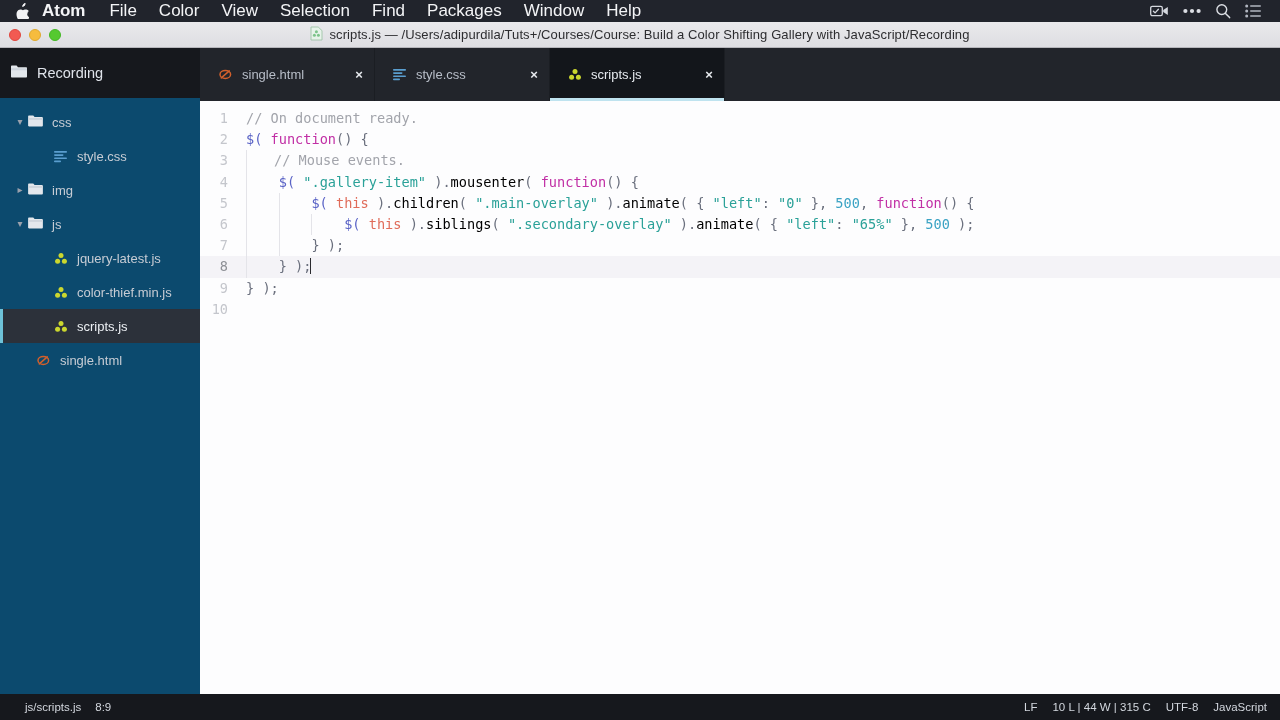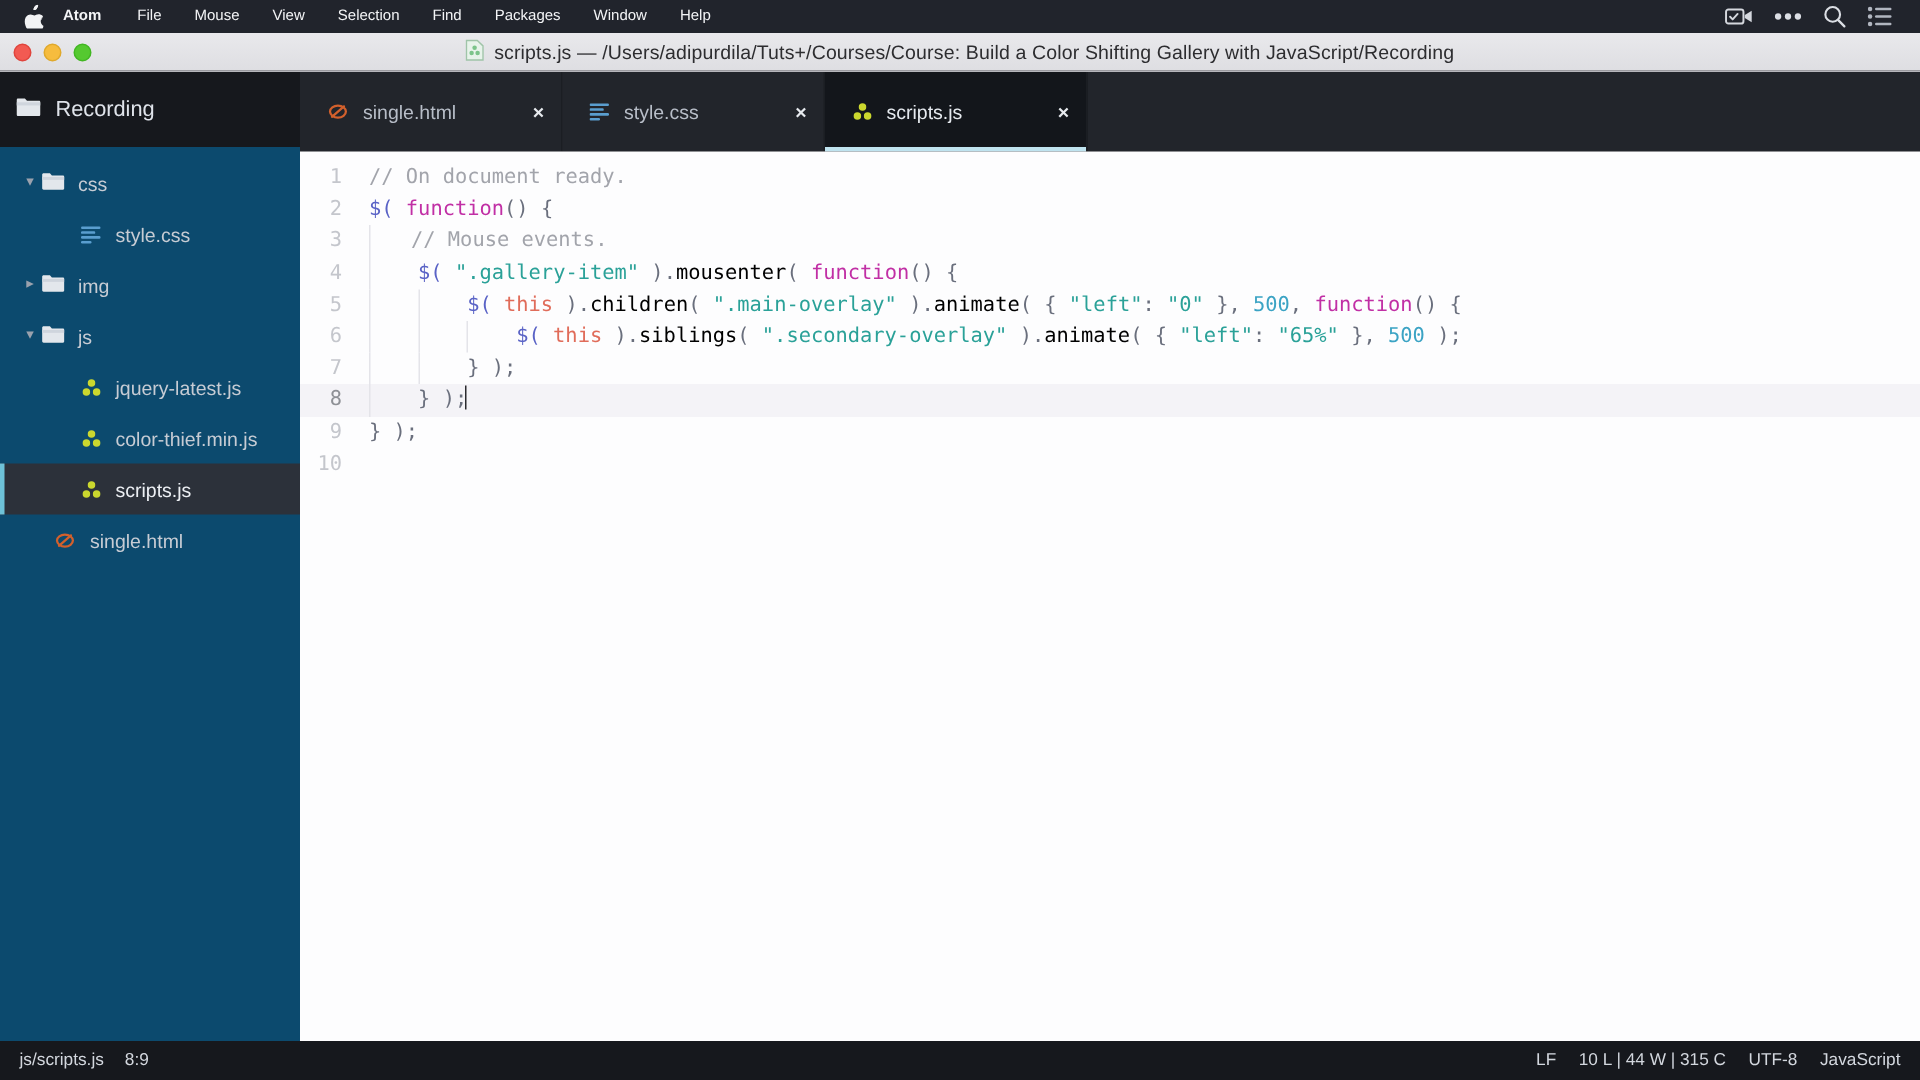--- a/index.html
+++ b/index.html
@@ -20,21 +20,21 @@
     padding: 0 8px 0 14px;
     color: #f2f3f5;
     font-size: 13px;
   }
   .menubar .apple {
     width: 15px; height: 16px; margin-right: 13px;
     display: flex; align-items: center; justify-content: center;
   }
   .menubar-item {
     padding: 0 11px; height: 22px; line-height: 22px;
-    font-size: 10px; color: #f3f4f6; white-space: nowrap;
+    font-size: 17px; color: #f3f4f6; white-space: nowrap;
   }
   .menubar-item.bold { font-weight: bold; padding-left: 0; padding-right: 13px; }
   .menubar-right {
     margin-left: auto; display: flex; align-items: center; gap: 14px;
     padding-right: 10px;
   }
   .mb-icon { display: flex; align-items: center; justify-content: center; opacity: .95; }
 
   
   .titlebar {
@@ -145,39 +145,39 @@
   .c-string  { color: #2aa198; }
   .c-num     { color: #3ba3c4; }
   .c-plain   { color: #3c4049; }
 
   
   .statusbar {
     position: absolute; bottom: 0; left: 0; width: 1280px; height: 26px;
     background: #16181d; display: flex; align-items: center;
     color: #d3d7de; font-size: 11.5px;
   }
-  .status-left { display: flex; align-items: flex-start; gap: 14px; padding-left: 13px; }
+  .status-left { display: flex; align-items: flex-start; gap: 14px; padding-left: 25px; }
   .status-right { margin-left: auto; display: flex; align-items: center; gap: 15px; padding-right: 13px; }
 </style>
 </head>
 <body>
 
 <div class="app">
 
   <div class="menubar">
     <span class="apple">
       <svg width="14" height="16" viewBox="0 0 14 16" aria-hidden="true">
         <path fill="#f2f3f5" d="M9.6 2.6c.5-.6.9-1.5.8-2.4-.8 0-1.7.5-2.2 1.2-.5.6-.9 1.5-.8 2.3.9.1 1.7-.4 2.2-1.1zM11.9 11.3c0-2 1.6-3 1.7-3-..9-1.4-2.4-1.5-2.9-1.6-1.2-.1-2.4.7-3 .7-.6 0-1.6-.7-2.6-.7C3.8 6.7 2.6 7.5 2 8.8c-1.3 2.2-.3 5.5 1 7.3.6.9 1.3 1.9 2.3 1.8 1-.04 1.3-.6 2.5-.6s1.5.6 2.6.6c1.1 0 1.7-.9 2.3-1.8.7-1 1-2 1-2.1-.1 0-2-.8-2-3z"></path>
         <path fill="#f2f3f5" d="M9.6 2.6c.5-.6.9-1.5.8-2.4-.8.05-1.7.55-2.2 1.2-.5.6-.9 1.5-.8 2.3.9.07 1.7-.42 2.2-1.1z"></path>
         <path fill="#f2f3f5" d="M12.1 11.1c-.02-2 1.6-3 1.67-3.03-.9-1.33-2.33-1.48-2.84-1.5-1.2-.12-2.36.71-2.97.71-.62 0-1.57-.69-2.58-.67-1.33.02-2.55.77-3.23 1.96-1.38 2.39-.35 5.93 1 7.87.66.95 1.44 2.02 2.47 1.98.99-.04 1.37-.64 2.57-.64s1.54.64 2.59.62c1.07-.02 1.75-.97 2.4-1.93.76-1.1 1.07-2.17 1.08-2.23-.02-.01-2.07-.8-2.09-3.14z"></path>
       </svg>
     </span>
     <span class="menubar-item bold">Atom</span>
     <span class="menubar-item">File</span>
-    <span class="menubar-item">Mouse</span>
+    <span class="menubar-item">Color</span>
     <span class="menubar-item">View</span>
     <span class="menubar-item">Selection</span>
     <span class="menubar-item">Find</span>
     <span class="menubar-item">Packages</span>
     <span class="menubar-item">Window</span>
     <span class="menubar-item">Help</span>
 
     <span class="menubar-right">
       <span class="mb-icon">
         <svg width="19" height="14" viewBox="0 0 19 14" aria-hidden="true">

